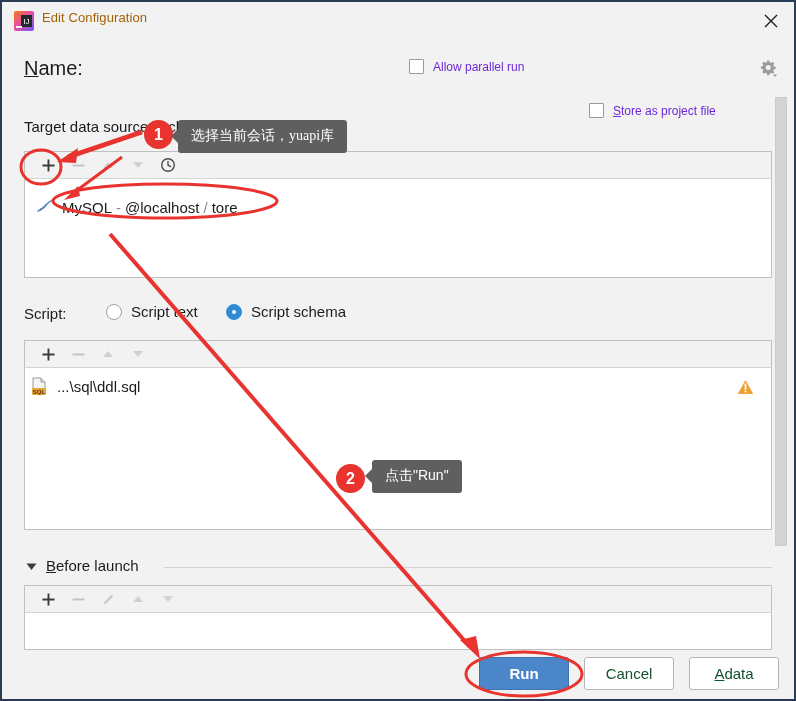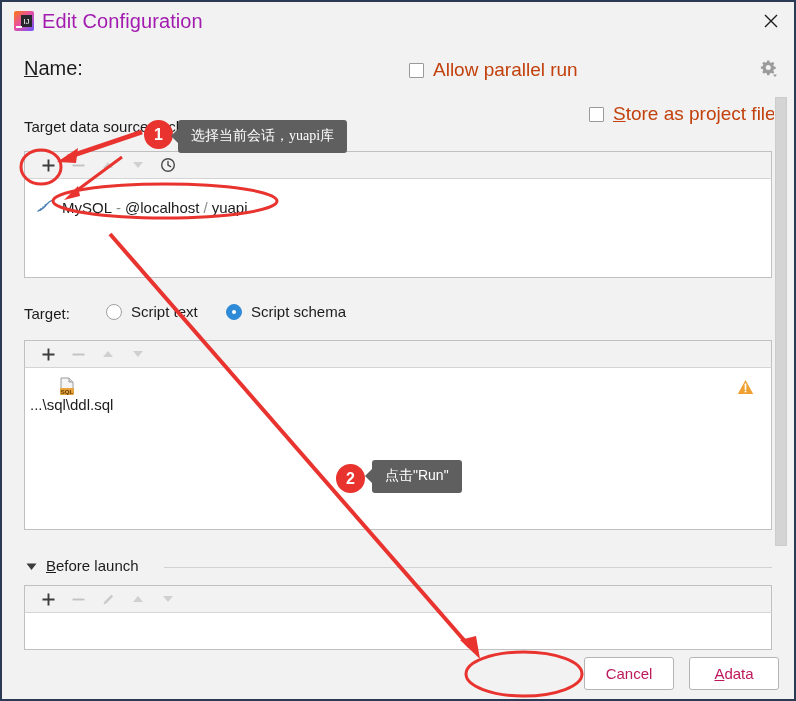--- a/index.html
+++ b/index.html
@@ -31,22 +31,22 @@
     align-items: center;
   }
   .app-icon {
     position: absolute;
     left: 12px; top: 9px;
     width: 20px; height: 28px;
   }
   .title-text {
     position: absolute;
     left: 40px; top: 8px;
-    font-size: 20px;
-    color: #a21caf;
+    font-size: 13px;
+    color: #a16207;
     letter-spacing: 0.1px;
   }
   .close-btn {
     position: absolute;
     right: 0; top: 0;
     width: 46px; height: 38px;
     display: flex; align-items: center; justify-content: center;
     cursor: pointer;
   }
   .close-btn svg { display:block; }
@@ -70,22 +70,22 @@
     font-family: "Liberation Sans", sans-serif;
     color: #1c1c1c;
     padding: 0 8px;
     outline: none;
   }
 
   .cb-wrap {
     position: absolute;
     display: flex;
     align-items: center;
-    font-size: 19px;
-    color: #c2410c;
+    font-size: 12px;
+    color: #6d28d9;
     cursor: default;
   }
   .cb-box {
     width: 15px; height: 15px;
     border: 1px solid #9a9a9a;
     background: #fff;
     box-sizing: border-box;
     margin-right: 9px;
     border-radius: 1px;
     cursor: pointer;
@@ -173,21 +173,21 @@
     left: 5px; top: 5px;
     width: 4px; height: 4px;
     border-radius: 50%;
     background: #ffffff;
   }
   #radio-script-text  { left: 104px; top: 301px; }
   #radio-script-files { left: 224px; top: 301px; }
 
   #sf-toolbar { left: 22px; top: 338px; width: 748px; height: 28px; }
   #sf-list    { left: 22px; top: 366px; width: 748px; height: 162px; border-top:none; }
-  #sf-row     { left: 28px; top: 375px; flex-direction: column; }
+  #sf-row     { left: 28px; top: 375px; }
   #sf-row .row-icon { width: 20px; height: 19px; margin-right: 7px; }
   .warn-icon {
     position: absolute;
     left: 735px; top: 377px;
     width: 17px; height: 16px;
   }
 
   
   .bl-header {
     position: absolute;
@@ -208,21 +208,21 @@
 
   
   .btn {
     position: absolute;
     box-sizing: border-box;
     height: 33px;
     border: 1px solid #b4b4b4;
     background: #ffffff;
     font-size: 15px;
     font-family: "Liberation Sans", sans-serif;
-    color: #be185d;
+    color: #14532d;
     border-radius: 3px;
     cursor: pointer;
     display: flex; align-items: center; justify-content: center;
   }
   #btn-run {
     left: 477px; top: 655px; width: 90px;
     background: #4a86c8;
     border: 1px solid #3a75b5;
     color: #ffffff;
     font-weight: bold;
@@ -377,24 +377,24 @@
     <span class="row-icon">
       <svg width="20" height="18" viewBox="0 0 20 18">
         <path d="M2 13 C5 12 8 10 11 6 C12.5 4.2 14 3 16 2.4" stroke="#4a7fb5" stroke-width="1.3" fill="none"></path>
         <path d="M3 11.5 l-1.4 2.2 M5 10 l-1 2.4 M7.2 8.2 l-.6 2.5 M9.2 6 l-.1 2.5" stroke="#4a7fb5" stroke-width="1" fill="none"></path>
       </svg>
     </span>
     <span>MySQL</span>
     <span class="sep">-</span>
     <span>@localhost</span>
     <span class="sep">/</span>
-    <span>yuapi</span>
-  </div>
-
-  <span class="section-label" id="label-execute">Target:</span>
+    <span>tore</span>
+  </div>
+
+  <span class="section-label" id="label-execute">Script:</span>
 
   <label class="radio-wrap" id="radio-script-text">
     <span class="radio-dot"></span>
     <span>Script text</span>
   </label>
   <label class="radio-wrap" id="radio-script-files">
     <span class="radio-dot on"></span>
     <span>Script schema</span>
   </label>
 
@@ -479,20 +479,21 @@
           <path d="M7 10 L2 4 L12 4 Z" fill="#a8a8a8"></path>
         </svg>
     </span>
   </div>
 
   <div class="panel" id="bl-list"></div>
 
   <div class="scroll-track"></div>
   <div class="scroll-thumb"></div>
 
+  <button class="btn" id="btn-run">Run</button>
   <button class="btn" id="btn-cancel">Cancel</button>
   <button class="btn" id="btn-apply">
       <u>A</u>
       <span>data</span>
     </button>
 
   <svg class="overlay" viewBox="0 0 796 701">
 
     <ellipse cx="39" cy="165" rx="20" ry="17" fill="none" stroke="#e8332f" stroke-width="3"></ellipse>
 

